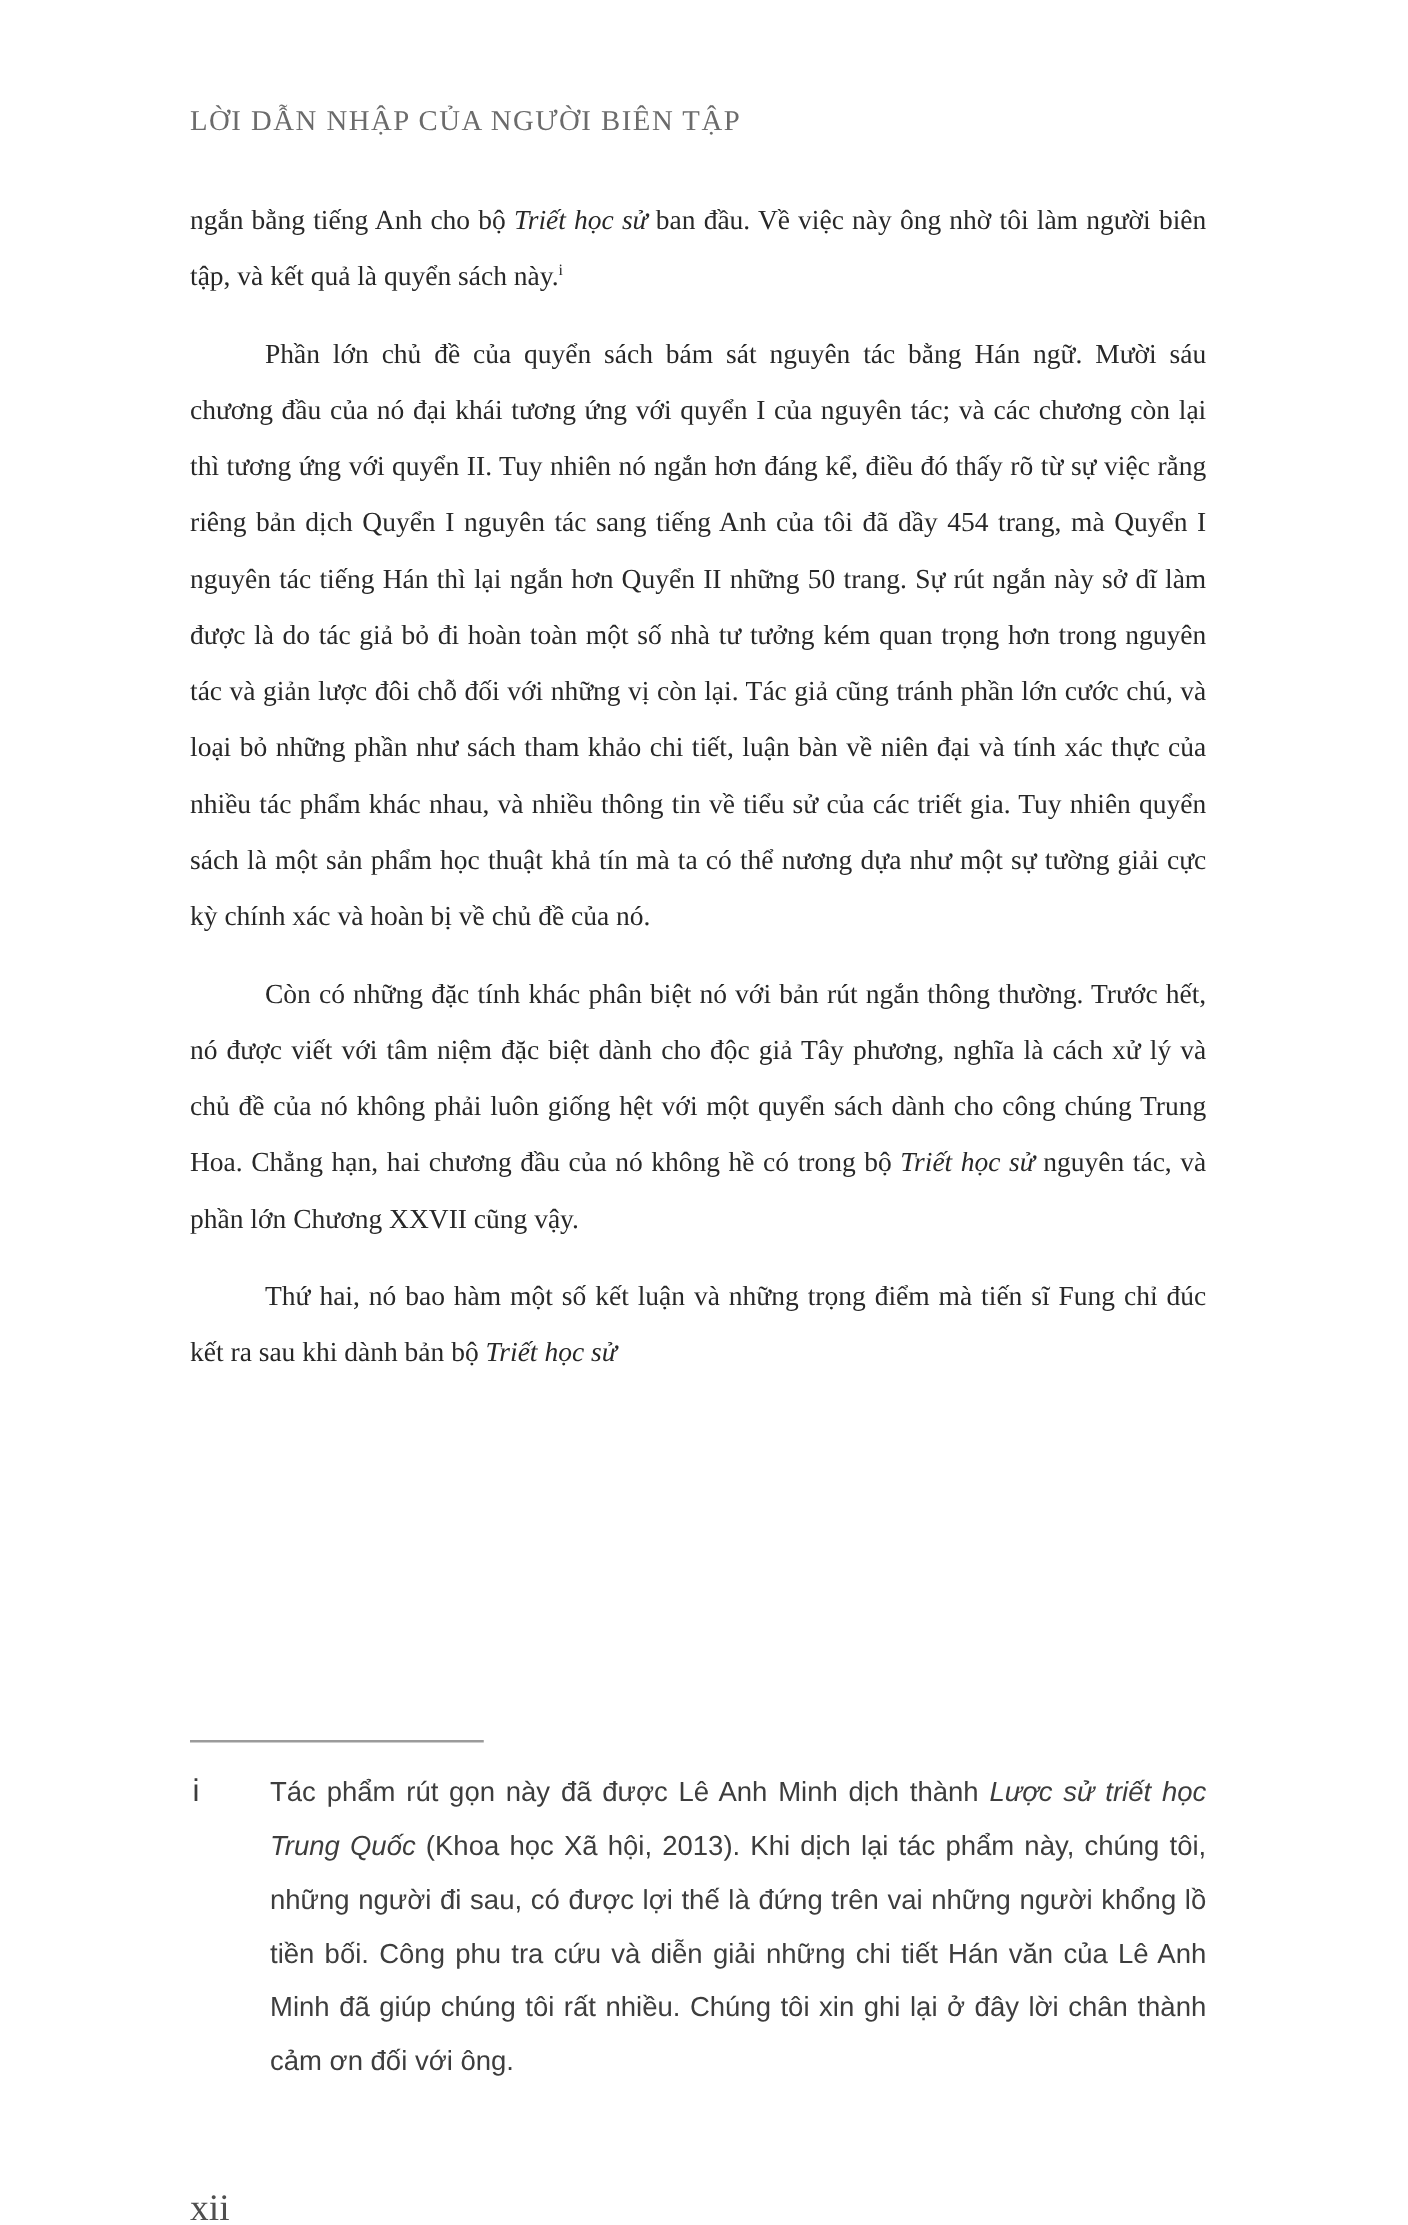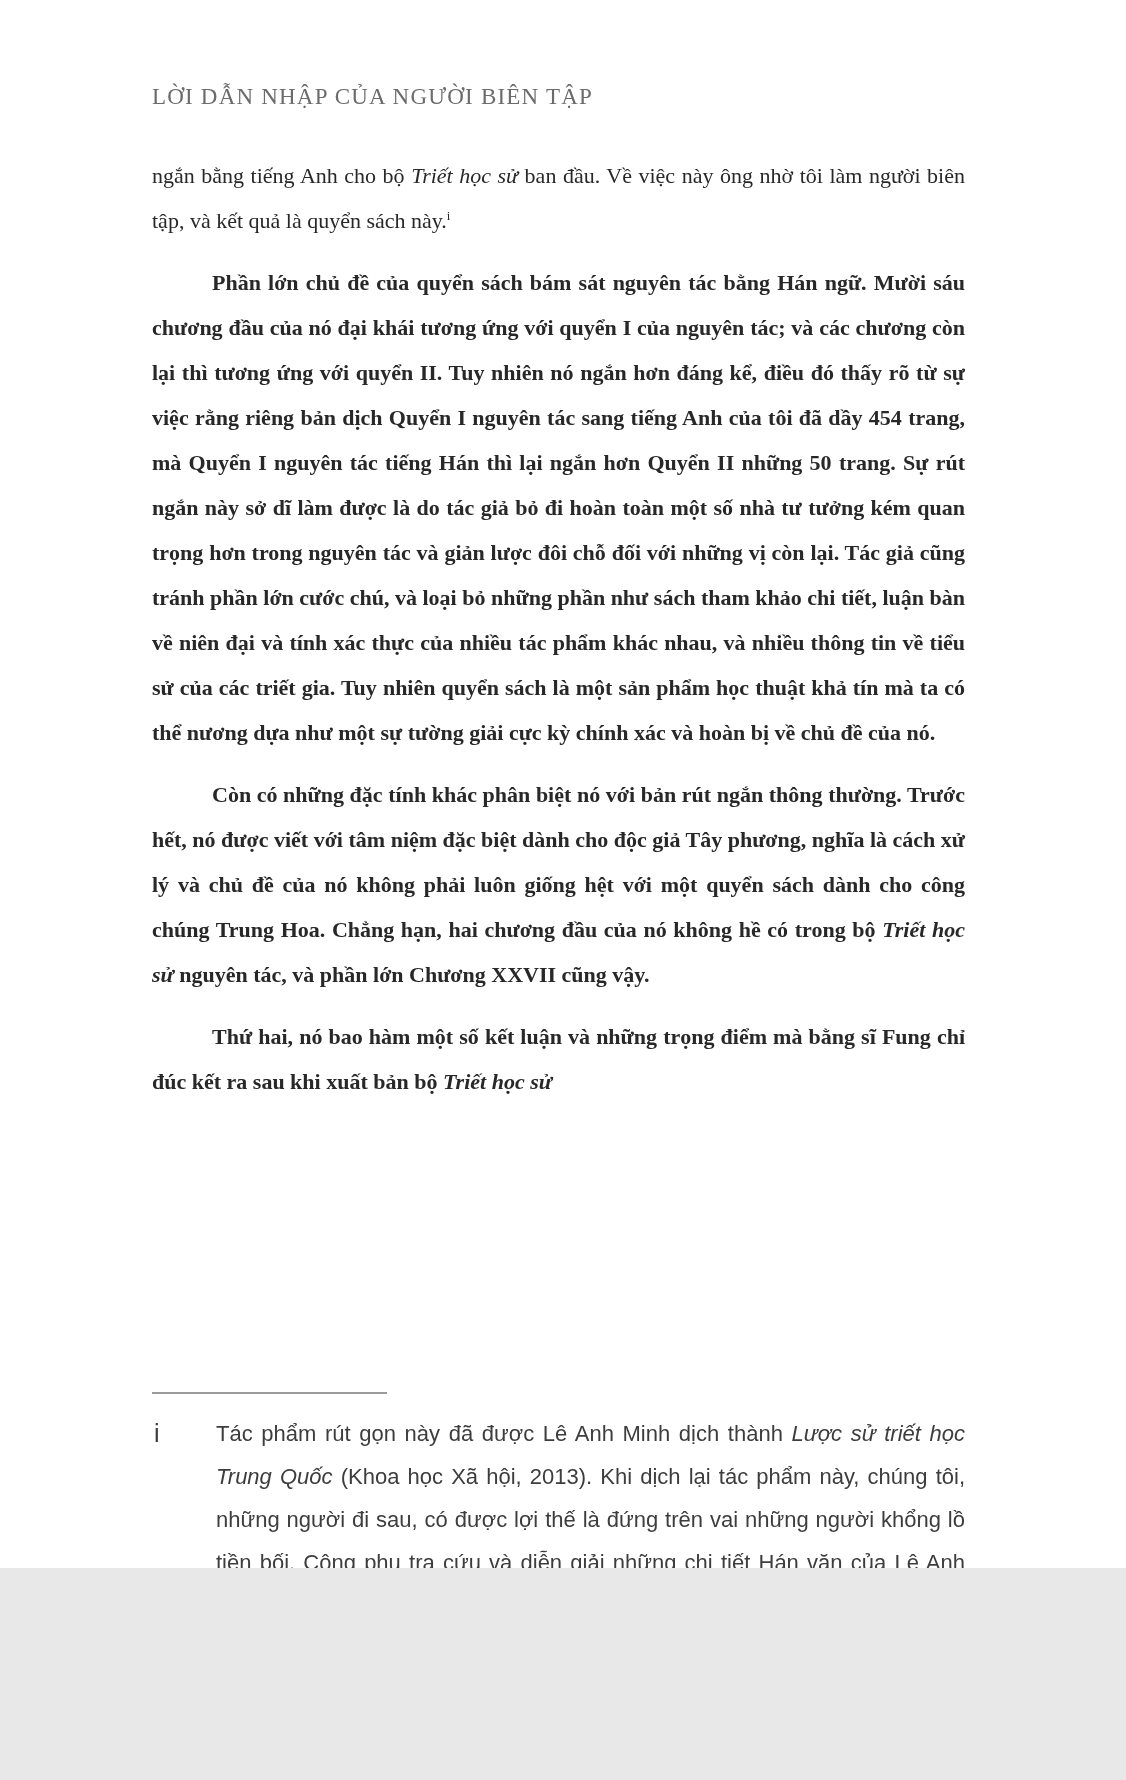--- a/index.html
+++ b/index.html
@@ -7,21 +7,21 @@
     --body-text:#282828;
     --header-text:#6b6b6b;
     --footnote-text:#3d3d3d;
     --page-number-text:#4f4f4f;
     --separator:#9b9b9b;
   }
   html,body{margin:0;padding:0;background:#e8e8e8;}
   .page{
     position:relative;
     width:1126px;
-    height:1568px;
+    height:1780px;
     background:var(--page-bg);
     margin:0 auto;
     overflow:hidden;
     font-family:"Liberation Serif","DejaVu Serif",serif;
   }
   .running-header{
     position:absolute;
     left:152px;
     top:84px;
     font-size:23px;
@@ -36,21 +36,21 @@
     width:813px;
     color:var(--body-text);
   }
   .body-text p{
     margin:0 0 17px 0;
     font-size:22px;
     line-height:45px;
     text-align:justify;
     text-justify:inter-word;
   }
-  .body-text p.indented{ text-indent:60px;font-weight:bold; }
+  .body-text p.indented{ text-indent:60px; }
   .seg-italic{ font-style:italic; }
   .seg-sup{
     font-size:0.58em;
     vertical-align:super;
     line-height:0;
   }
   .footnote-separator{
     position:absolute;
     left:152px;
     top:1392px;
@@ -92,21 +92,21 @@
 <body>
 
 <div class="page">
 
   <div class="running-header">LỜI DẪN NHẬP CỦA NGƯỜI BIÊN TẬP</div>
 
   <main class="body-text">
       <p class=""><span>ngắn bằng tiếng Anh cho bộ </span><span class="seg-italic">Triết học sử</span><span> ban đầu. Về việc này ông nhờ tôi làm người biên tập, và kết quả là quyển sách này.</span><span class="seg-sup">i</span></p>
       <p class="indented"><span>Phần lớn chủ đề của quyển sách bám sát nguyên tác bằng Hán ngữ. Mười sáu chương đầu của nó đại khái tương ứng với quyển I của nguyên tác; và các chương còn lại thì tương ứng với quyển II. Tuy nhiên nó ngắn hơn đáng kể, điều đó thấy rõ từ sự việc rằng riêng bản dịch Quyển I nguyên tác sang tiếng Anh của tôi đã dầy 454 trang, mà Quyển I nguyên tác tiếng Hán thì lại ngắn hơn Quyển II những 50 trang. Sự rút ngắn này sở dĩ làm được là do tác giả bỏ đi hoàn toàn một số nhà tư tưởng kém quan trọng hơn trong nguyên tác và giản lược đôi chỗ đối với những vị còn lại. Tác giả cũng tránh phần lớn cước chú, và loại bỏ những phần như sách tham khảo chi tiết, luận bàn về niên đại và tính xác thực của nhiều tác phẩm khác nhau, và nhiều thông tin về tiểu sử của các triết gia. Tuy nhiên quyển sách là một sản phẩm học thuật khả tín mà ta có thể nương dựa như một sự tường giải cực kỳ chính xác và hoàn bị về chủ đề của nó.</span></p>
       <p class="indented"><span>Còn có những đặc tính khác phân biệt nó với bản rút ngắn thông thường. Trước hết, nó được viết với tâm niệm đặc biệt dành cho độc giả Tây phương, nghĩa là cách xử lý và chủ đề của nó không phải luôn giống hệt với một quyển sách dành cho công chúng Trung Hoa. Chẳng hạn, hai chương đầu của nó không hề có trong bộ </span><span class="seg-italic">Triết học sử</span><span> nguyên tác, và phần lớn Chương XXVII cũng vậy.</span></p>
-      <p class="indented"><span>Thứ hai, nó bao hàm một số kết luận và những trọng điểm mà bằng sĩ Fung chỉ đúc kết ra sau khi xuất bản bộ </span><span class="seg-italic">Triết học sử</span></p>
+      <p class="indented"><span>Thứ hai, nó bao hàm một số kết luận và những trọng điểm mà tiến sĩ Fung chỉ đúc kết ra sau khi dành bản bộ </span><span class="seg-italic">Triết học sử</span></p>
     </main>
 
   <div class="footnote-separator"></div>
 
   <div class="footnote">
     <span class="footnote-marker">i</span>
     <div class="footnote-text"><span>Tác phẩm rút gọn này đã được Lê Anh Minh dịch thành </span><span class="seg-italic">Lược sử triết học Trung Quốc</span><span> (Khoa học Xã hội, 2013). Khi dịch lại tác phẩm này, chúng tôi, những người đi sau, có được lợi thế là đứng trên vai những người khổng lồ tiền bối. Công phu tra cứu và diễn giải những chi tiết Hán văn của Lê Anh Minh đã giúp chúng tôi rất nhiều. Chúng tôi xin ghi lại ở đây lời chân thành cảm ơn đối với ông.</span></div>
   </div>
 
   <div class="page-number">xii</div>

